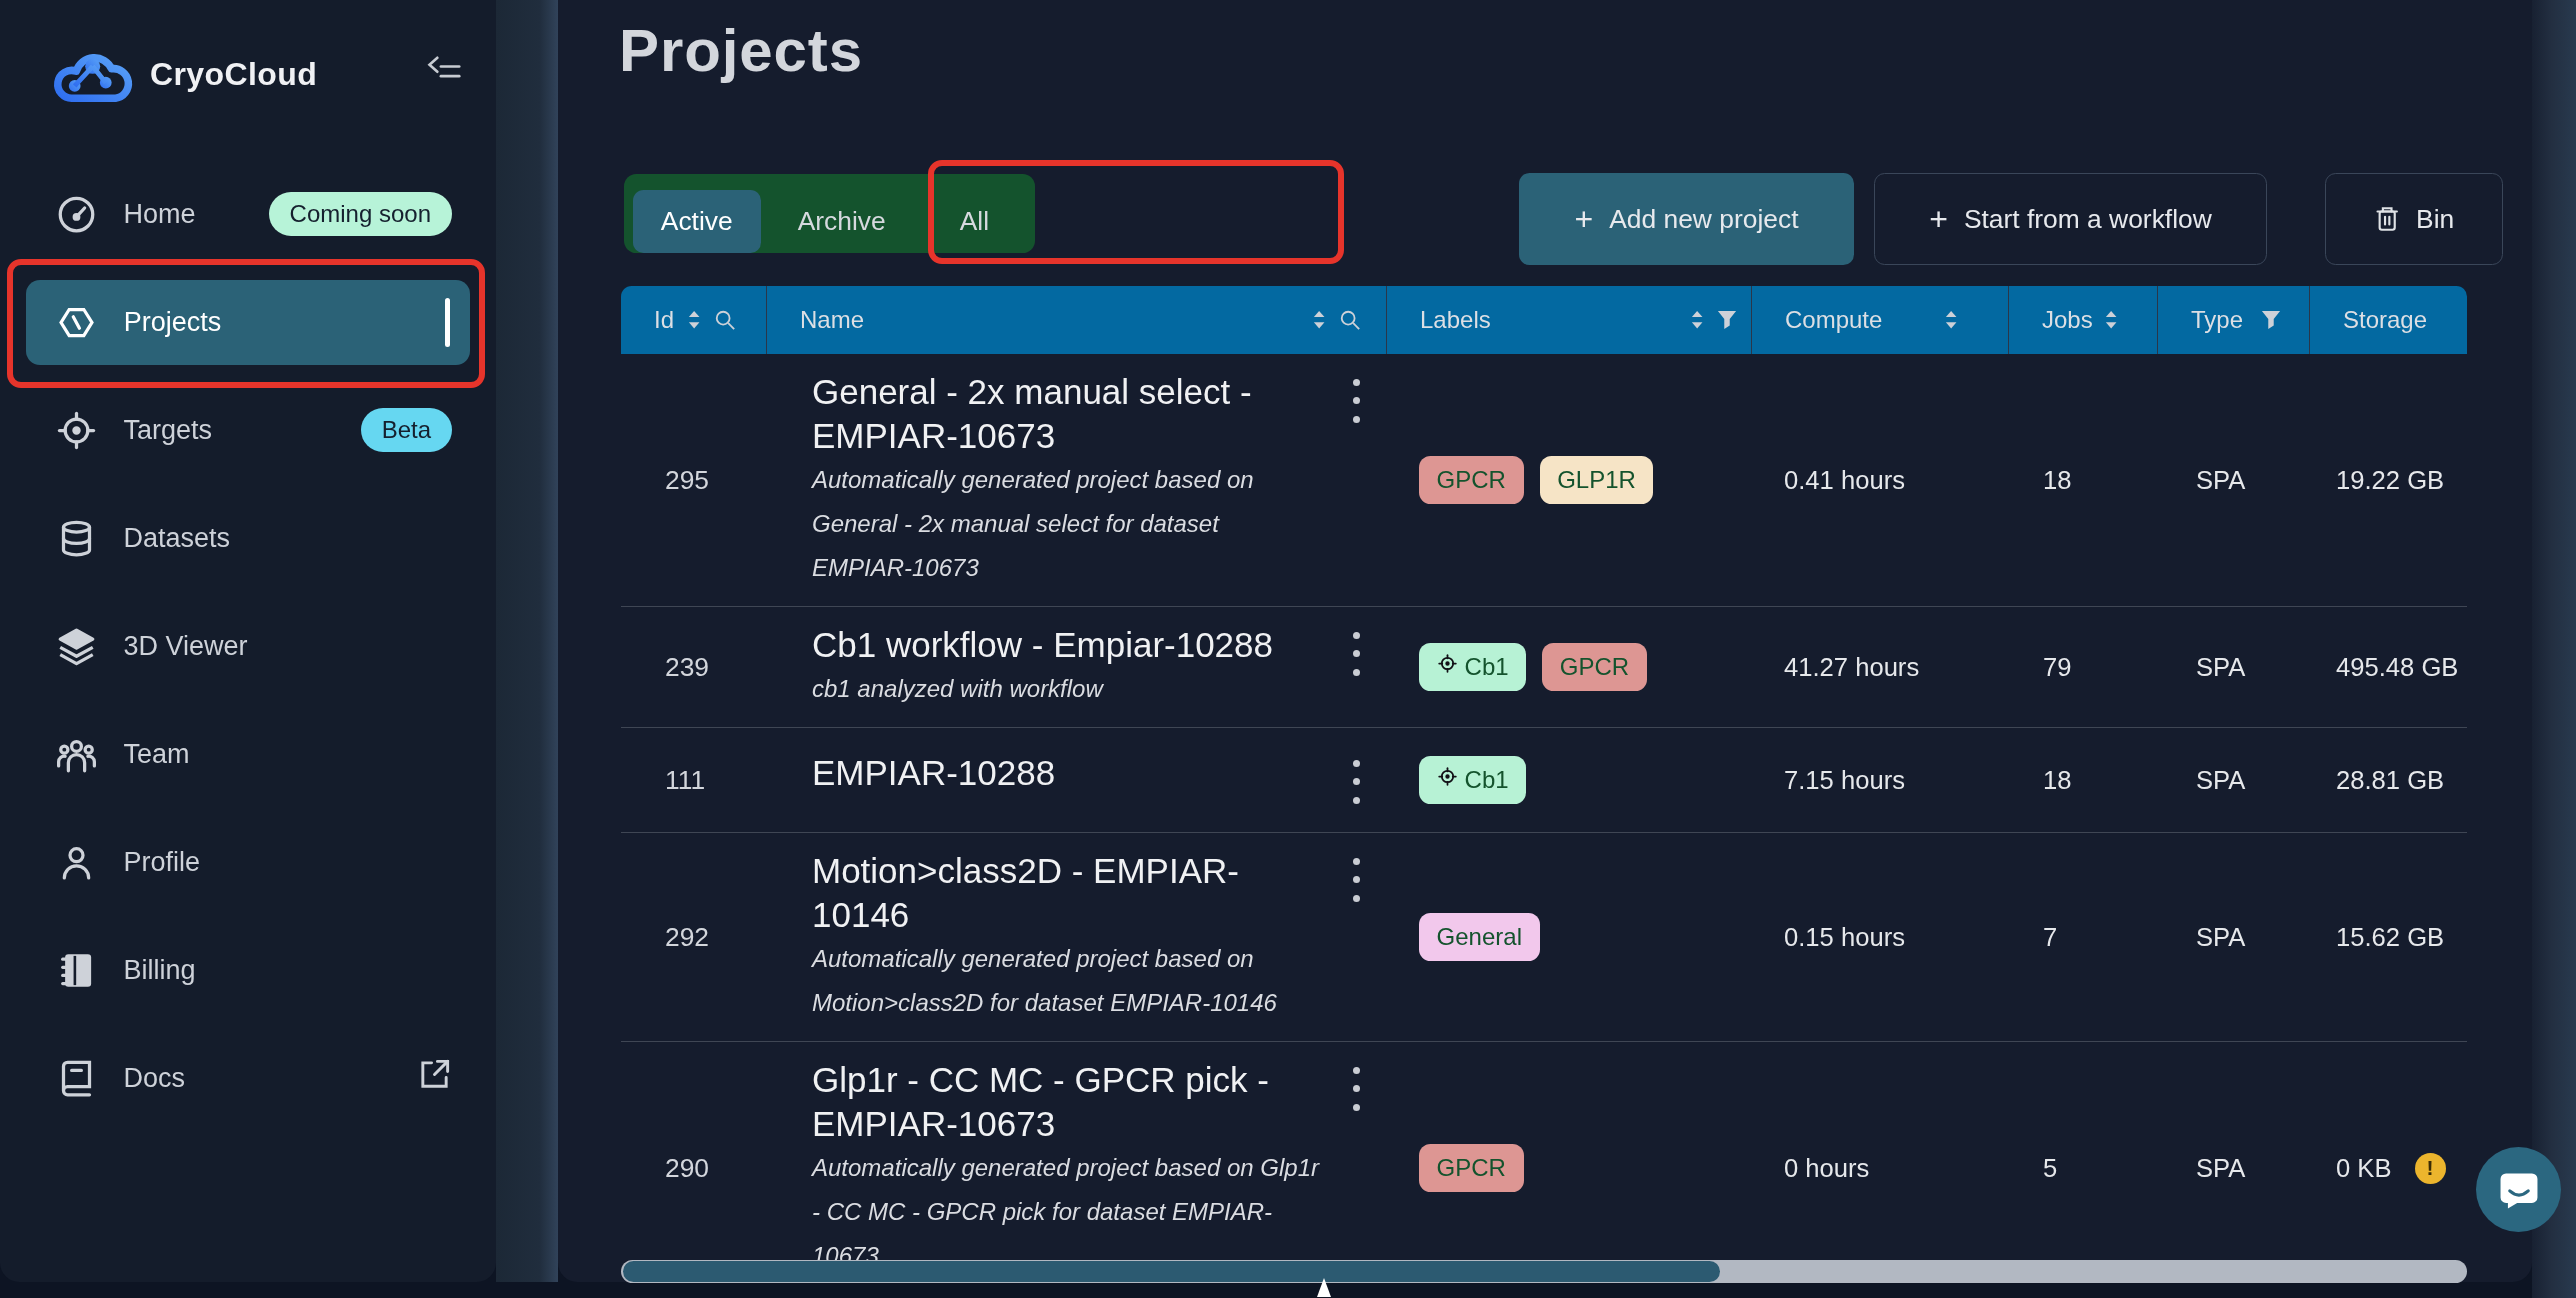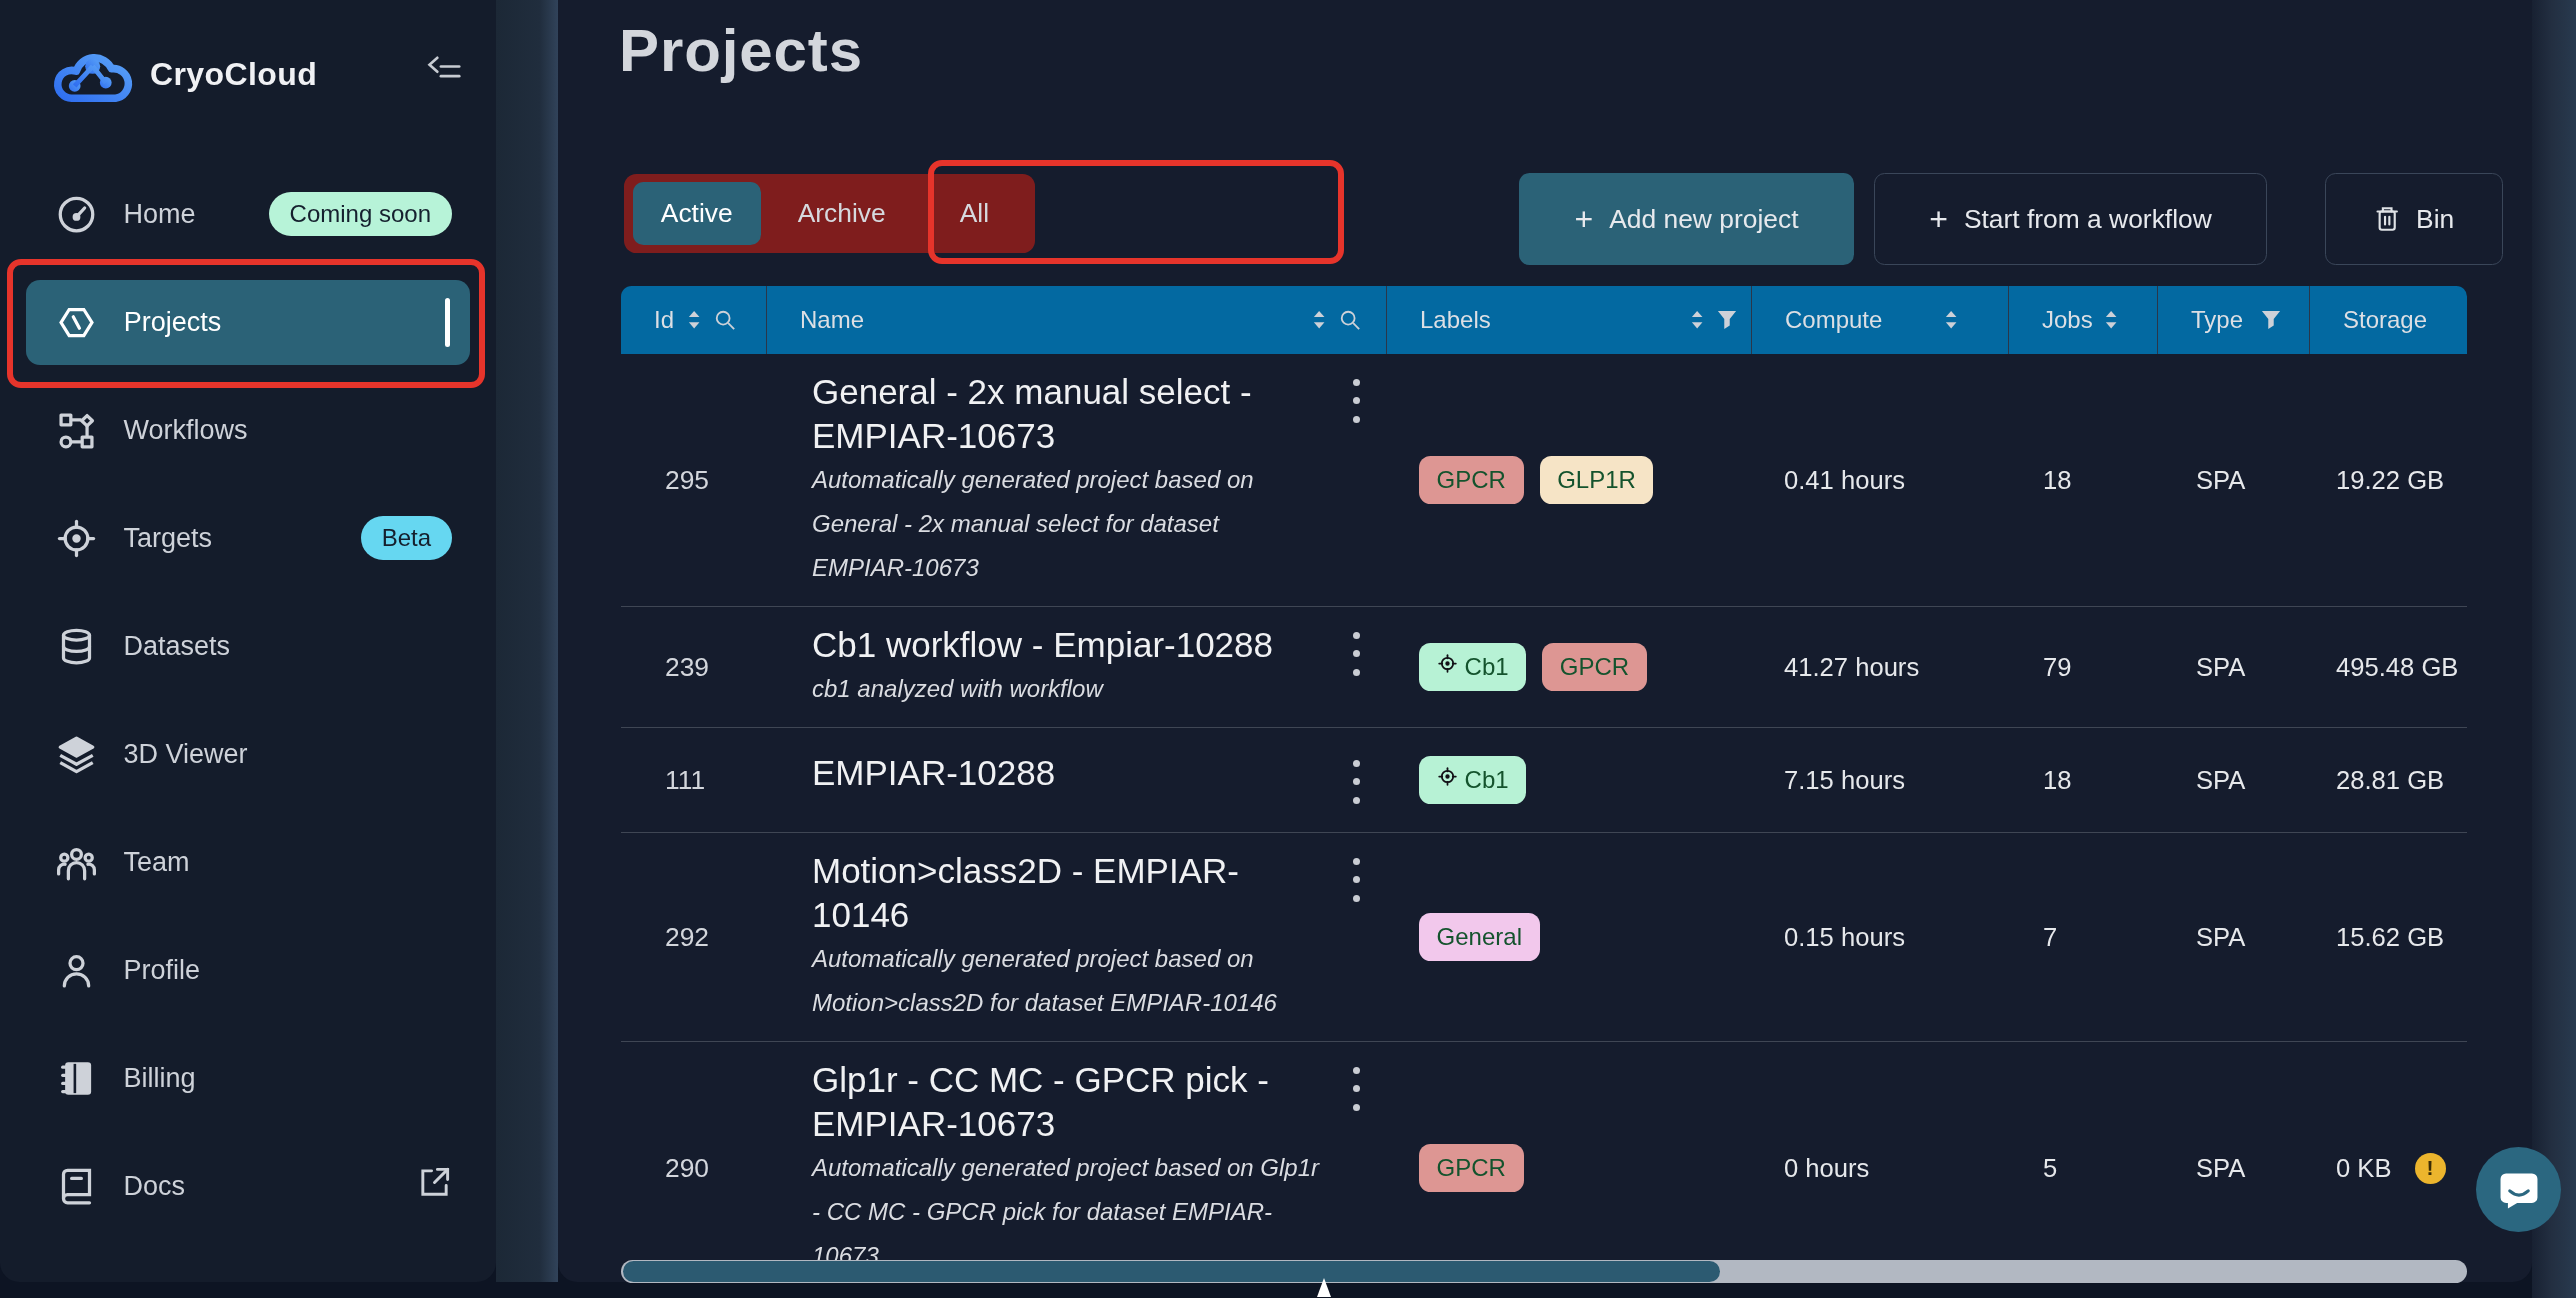--- a/index.html
+++ b/index.html
@@ -39,22 +39,22 @@
            border-radius:0 0 19.4px 19.4px;z-index:1}
 
   
   .annotation{position:absolute;border:6.2px solid var(--red);border-radius:14px;z-index:9;pointer-events:none}
   .anno-sidebar{left:7px;top:259px;width:478px;height:129px}
   .anno-tabs{left:928px;top:160px;width:416px;height:104px}
 
   
   .main{position:absolute;left:558px;top:0;width:1974px;height:1282px;z-index:4}
   .page-title{position:absolute;left:61px;top:16px;font-size:60px;font-weight:600;color:#d3d6dc;letter-spacing:0.9px}
-  .tabs{position:absolute;left:66px;top:174px;height:79px;background:#7f1d1d;border-radius:12.3px;
-        display:flex;align-items:center;padding:0 8.8px}
+  .tabs{position:absolute;left:66px;top:174px;height:79px;background:#14532d;border-radius:12.3px;
+        display:flex;align-items:flex-end;padding:0 8.8px}
   .tab{font-size:26.4px;color:#d6d9de;padding:0 37px;height:63px;display:flex;align-items:center;cursor:pointer}
   .tab.selected{background:var(--accent);border-radius:10.6px;color:#fff;padding:0 28px}
   .btn{position:absolute;top:173px;height:92px;display:flex;align-items:center;justify-content:center;
        font-size:26.4px;color:#e7e9ed;border-radius:10.6px;cursor:pointer;white-space:nowrap}
   .btn .plus{font-size:32px;font-weight:400;margin-right:16px;line-height:1}
   .btn-add{left:961px;width:335px;background:var(--accent)}
   .btn-outline{background:transparent;border:1.8px solid #3a4659}
   .btn-start{left:1316px;width:393px}
   .btn-bin{left:1767px;width:178px}
   .btn-bin svg{margin-right:16px}
@@ -146,32 +146,20 @@
         <svg width="39" height="39" viewBox="0 0 24 24" fill="none" stroke="#ffffff" stroke-width="2" stroke-linecap="round">
           <path d="M7.5 4 L16.5 4 L21.5 12 L16.5 20 L7.5 20 L2.5 12 Z"></path>
             <line x1="10" y1="8.5" x2="13.8" y2="15.5"></line>
         </svg>
         </span>
       <span>Projects</span>
       <span class="active-indicator"></span>
     </li>
     <li>
       <span class="nav-icon">
-        <svg width="39" height="39" viewBox="0 0 24 24" fill="none" stroke="#ced2d9" stroke-width="2" stroke-linejoin="round">
-          <rect x="2.5" y="2.5" width="6" height="6"></rect>
-            <path d="M18.5 2.8 L21.8 6 L18.5 9.2 L15.2 6 Z"></path>
-          <circle cx="5.5" cy="19" r="3"></circle>
-            <rect x="15.5" y="16" width="6" height="6"></rect>
-          <path d="M8.5 5.5 H15 M18.5 9.2 V16 M8.5 19 H15.5"></path>
-        </svg>
-        </span>
-      <span>Workflows</span>
-    </li>
-    <li>
-      <span class="nav-icon">
         <svg width="39" height="39" viewBox="0 0 24 24" fill="none" stroke="#ced2d9" stroke-width="2" stroke-linecap="round">
           <circle cx="12" cy="12" r="7"></circle>
             <line x1="12" y1="1.5" x2="12" y2="5"></line>
             <line x1="12" y1="19" x2="12" y2="22.5"></line>
           <line x1="1.5" y1="12" x2="5" y2="12"></line>
             <line x1="19" y1="12" x2="22.5" y2="12"></line>
             <circle cx="12" cy="12" r="1.6" fill="#ced2d9"></circle>
         </svg>
         </span>
       <span>Targets</span>

